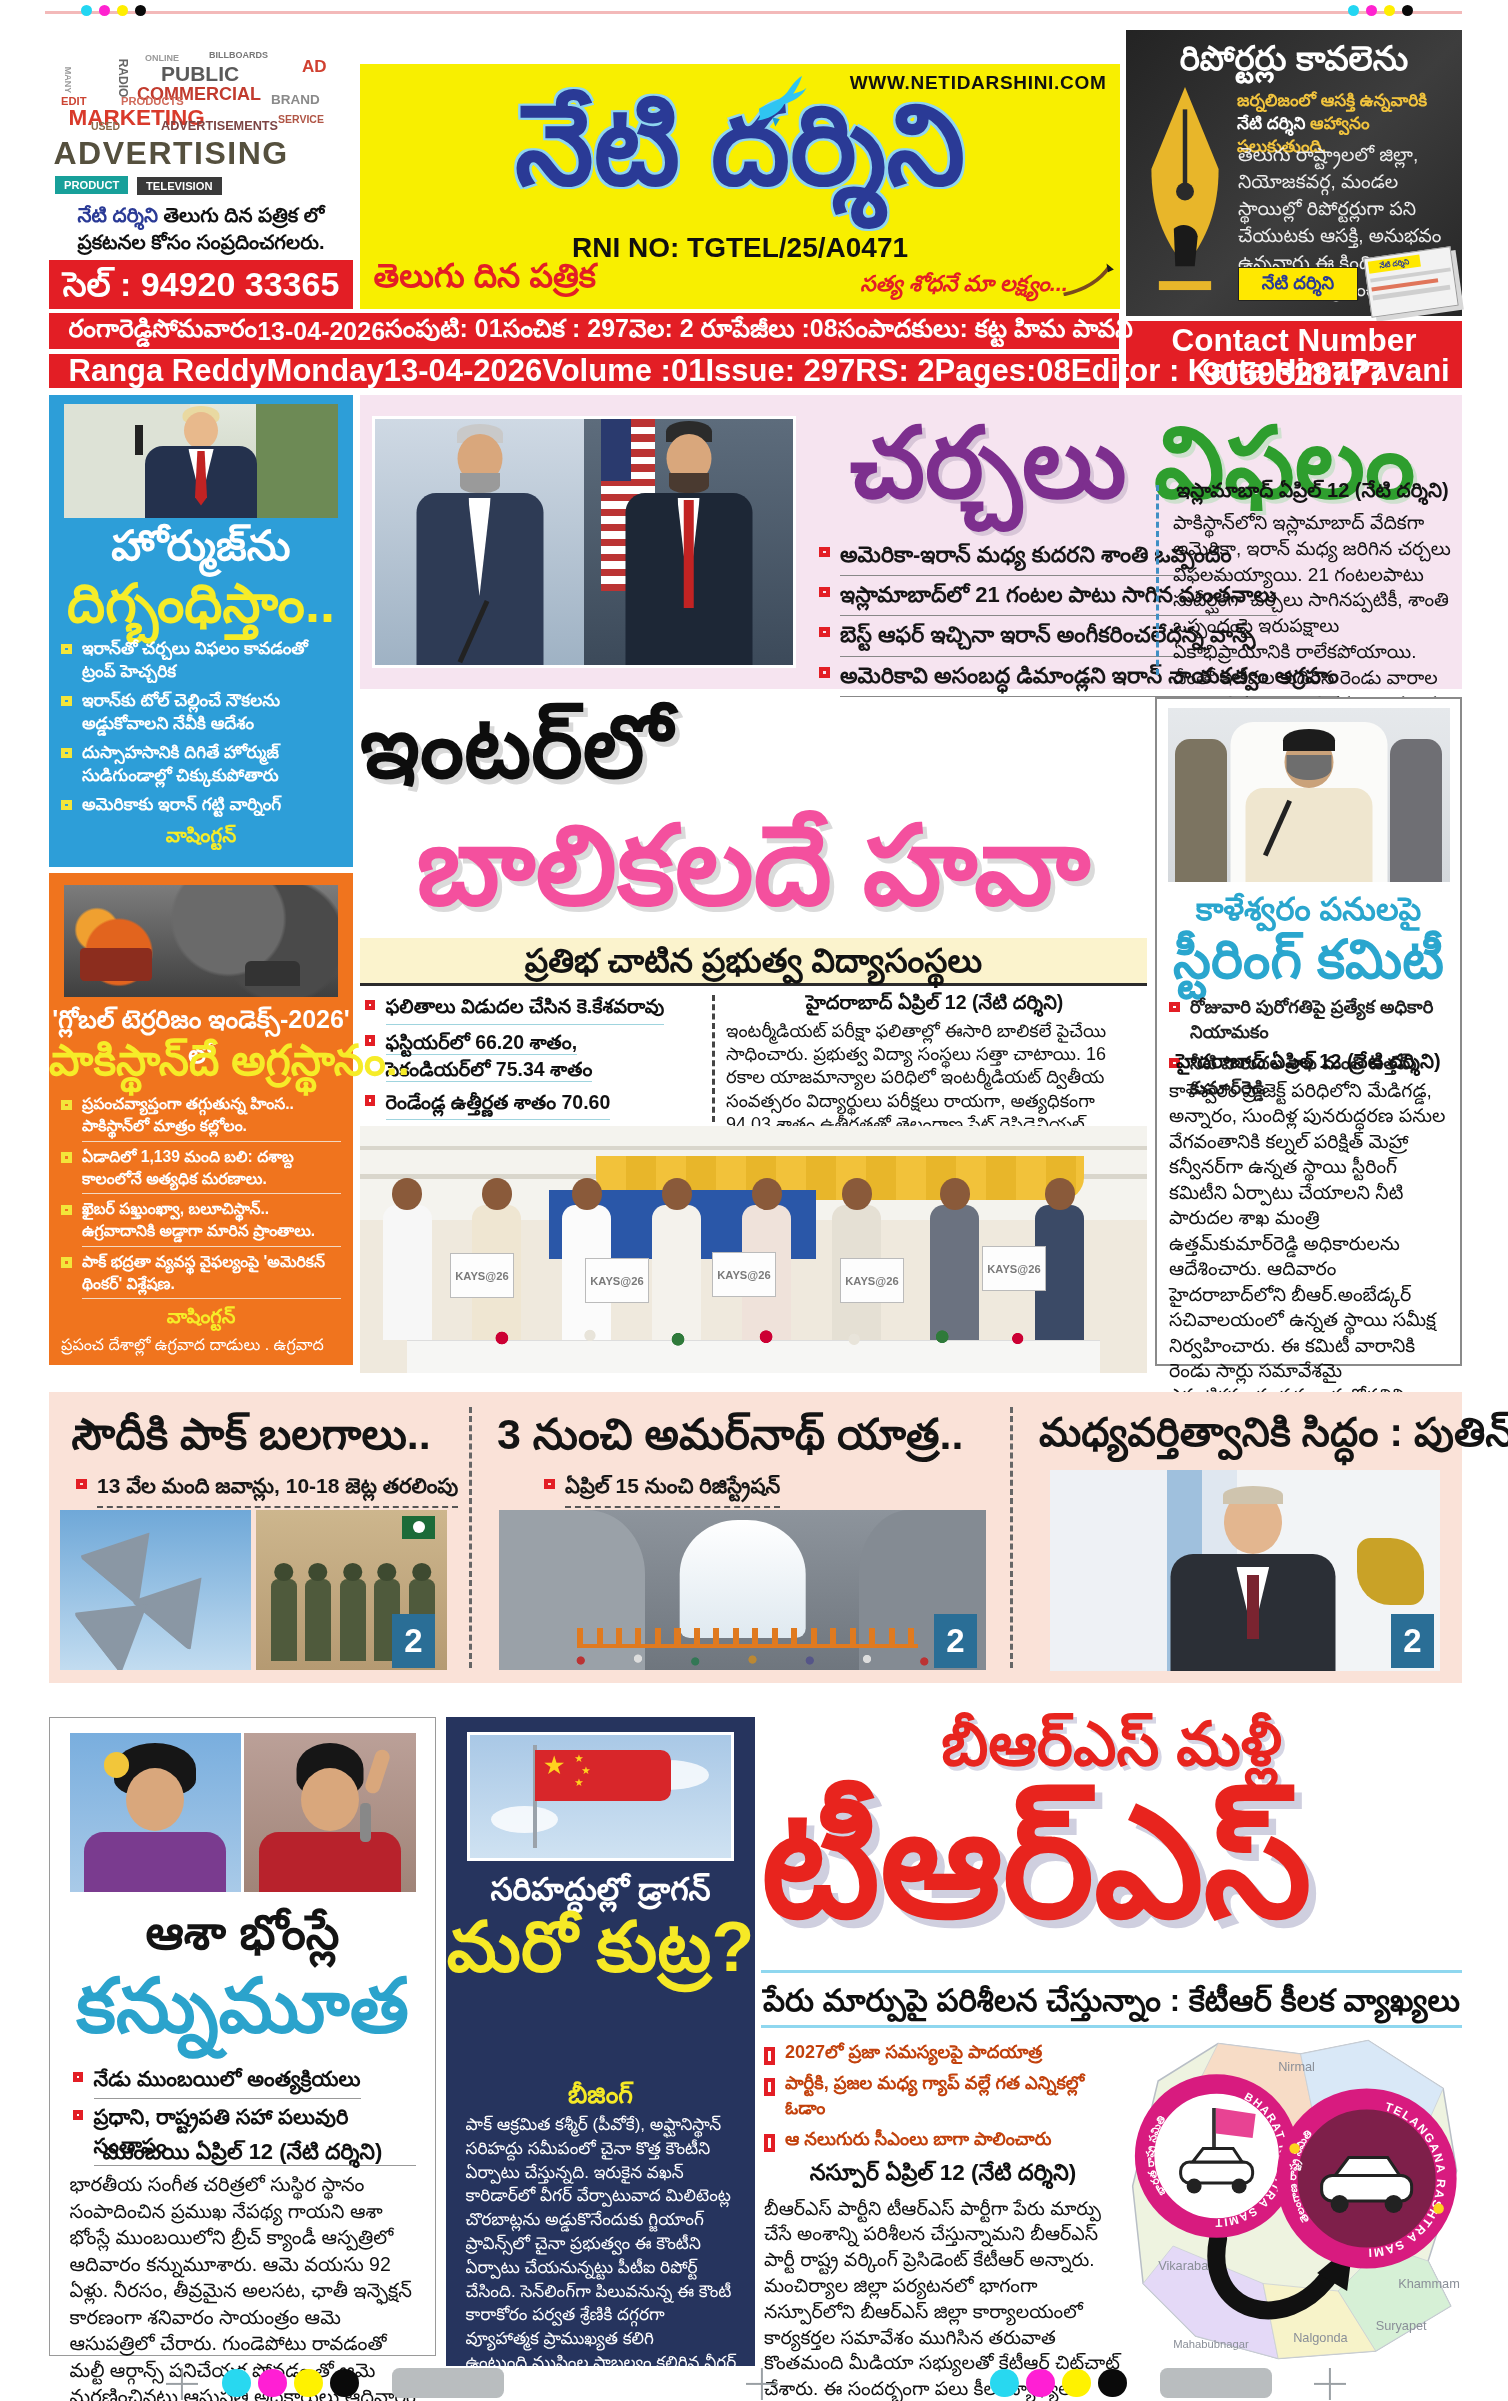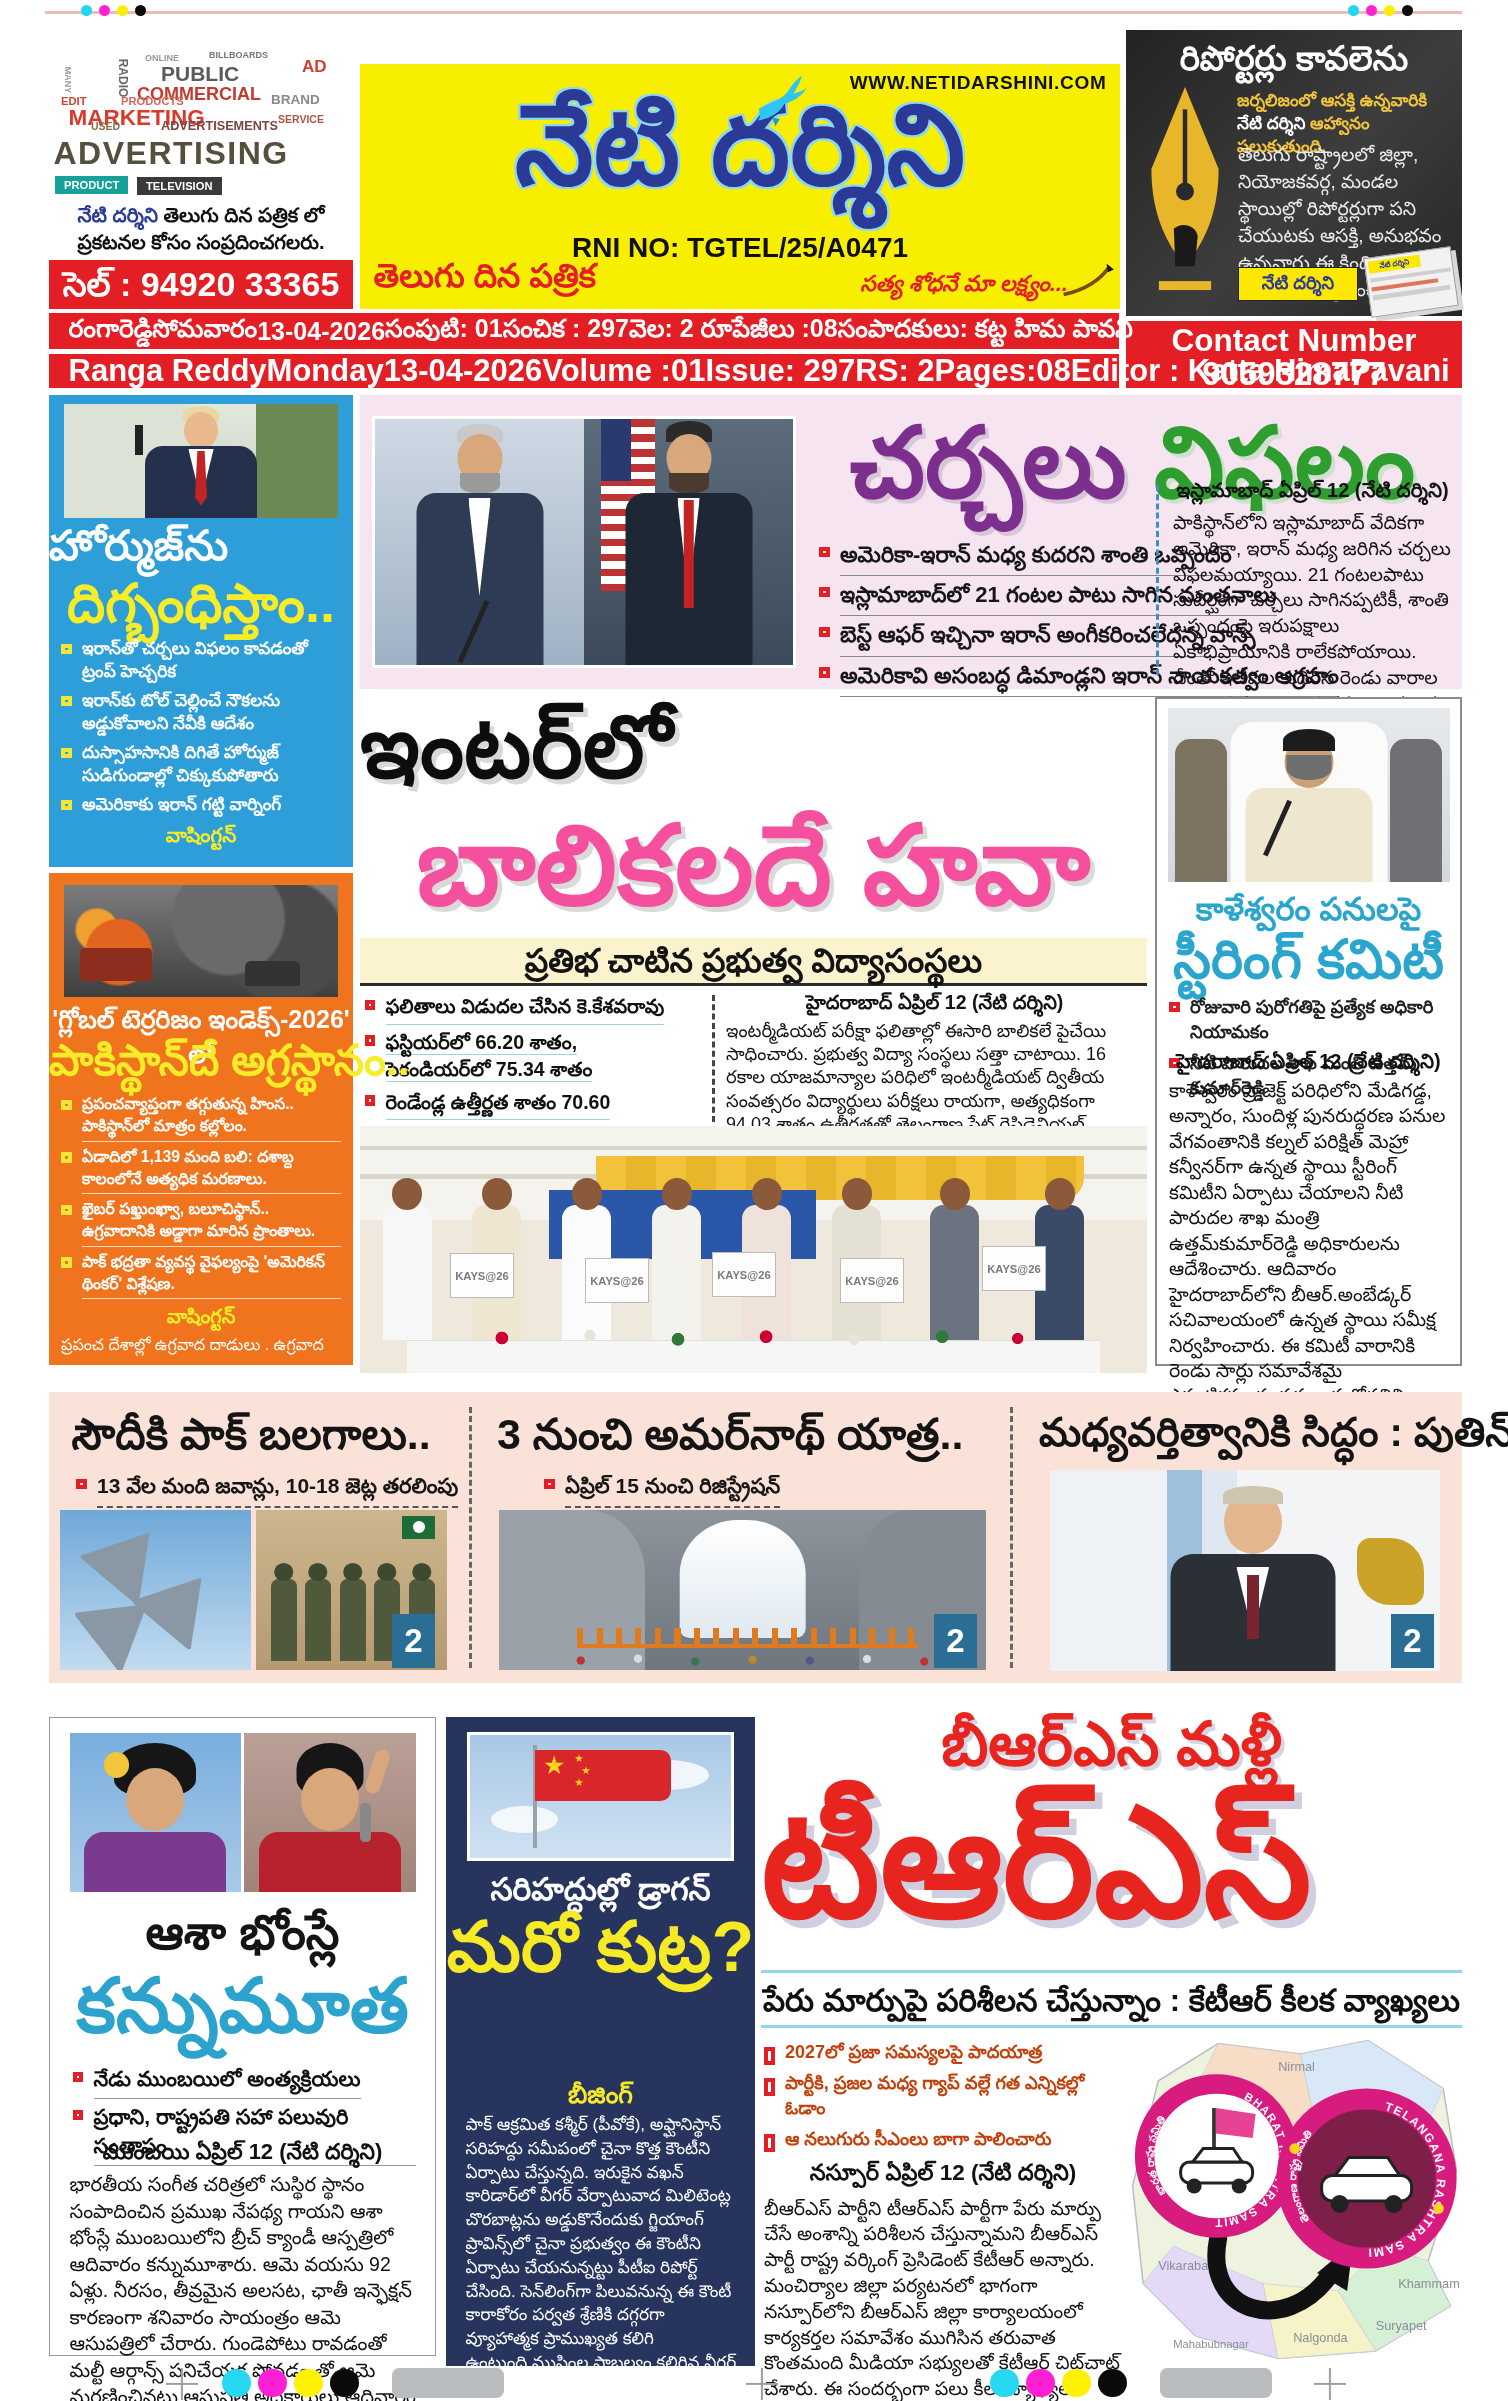--- a/index.html
+++ b/index.html
@@ -74,21 +74,21 @@
   ul.blist li{display:flex;gap:10.5px;align-items:flex-start;margin-bottom:6px}
   .sq{flex:0 0 auto;width:10.5px;height:10.5px;border:4.5px solid #e31e25;margin-top:4.5px;background:transparent}
   .sq.y{border-color:#f3e53a}
   .sq.tall{height:18px}
   .more{font-weight:bold;white-space:nowrap}
   .more .mnum{color:#e31e25}
   .dateline{text-align:center;font-weight:bold}
 
   
   .hormuz{left:49px;top:395px;width:304px;height:472px;background:#2d9ed8}
-  .hz-kicker{position:absolute;left:0;top:127px;width:100%;font-size:42px;font-weight:bold;color:#fff}
+  .hz-kicker{position:absolute;left:0;top:127px;width:100%;text-align:center;font-size:42px;font-weight:bold;color:#fff}
   .hz-head{position:absolute;left:0;top:177px;width:100%;text-align:center;font-size:54px;font-weight:bold;color:#f6ec28}
   .hz-flow{position:absolute;left:12px;top:244px;width:280px;height:222px;overflow:hidden;color:#fff}
   .hz-flow li{font-size:17px;font-weight:bold;margin-bottom:3.7px}
   .hz-date{color:#f6ec28;font-size:20px;margin:3px 0}
 
   
   .photo{position:absolute;overflow:hidden}
   .ph-trump{background:linear-gradient(#e3e8dd,#c6cfbd)}
   .ph-trump .bldg{position:absolute;left:0;top:0;width:46%;height:100%;background:#dde2d6}
   .ph-trump .green{position:absolute;right:0;top:0;width:30%;height:100%;background:#6d8a55;filter:blur(0.7px)}

